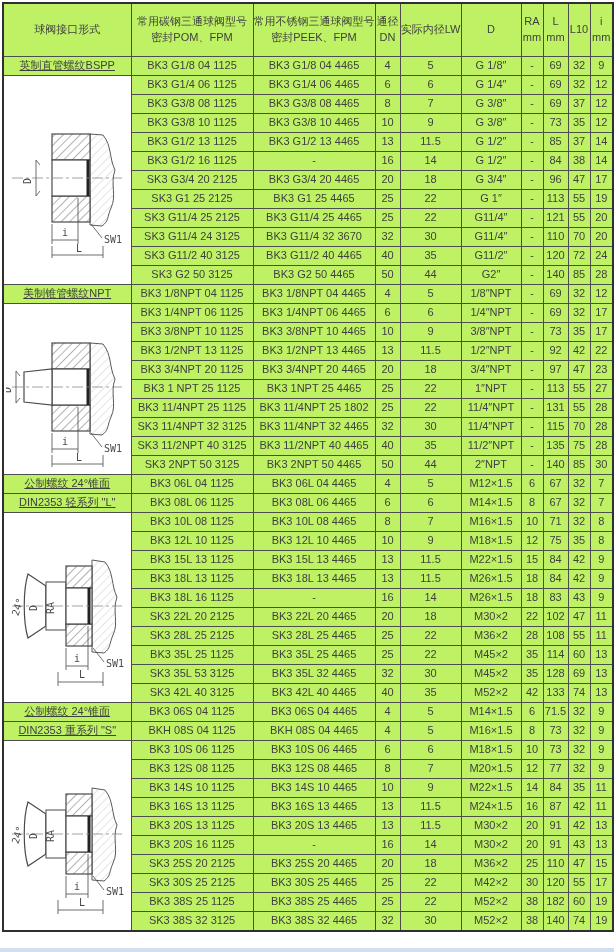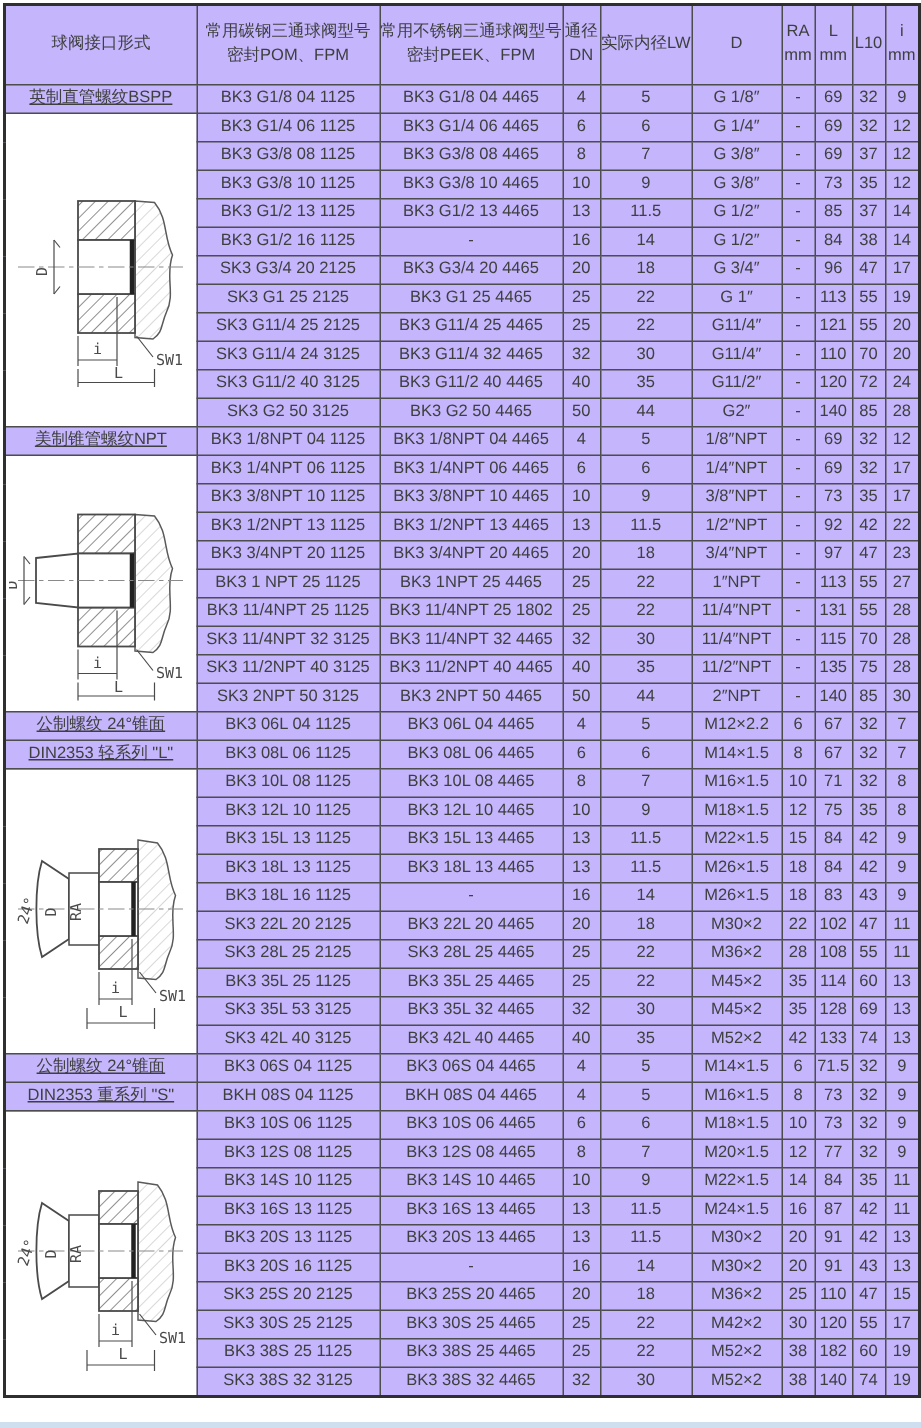--- a/index.html
+++ b/index.html
@@ -8,21 +8,21 @@
     font-family:"Liberation Sans","DejaVu Sans",sans-serif;
     color:#3f3f3f;
   }
   .page{position:absolute;top:0;left:0;width:614px;height:952px;overflow:hidden;}
   table.spec{
     border-collapse:collapse;
     table-layout:fixed;
     width:610px;
     margin:2px;
     border:2px solid #2f2f2f;
-    background:#c4b5fd;
+    background:#bef264;
   }
   .spec th,.spec td{
     border:1px solid #4d4d4d;
     font-size:11px;
     font-weight:normal;
     color:#3f3f3f;
     text-align:center;
     vertical-align:middle;
     padding:0;
     line-height:1.25;
@@ -224,21 +224,21 @@
           <td>25</td>
           <td>22</td>
           <td>G11/4″</td>
           <td>-</td>
           <td>121</td>
           <td>55</td>
           <td>20</td>
         </tr>
         <tr>
           <td>SK3 G11/4 24 3125</td>
-          <td>BK3 G11/4 32 4465</td>
+          <td>BK3 G11/4 32 3670</td>
           <td>32</td>
           <td>30</td>
           <td>G11/4″</td>
           <td>-</td>
           <td>110</td>
           <td>70</td>
           <td>20</td>
         </tr>
         <tr>
           <td>SK3 G11/2 40 3125</td>
@@ -403,21 +403,21 @@
           <td>140</td>
           <td>85</td>
           <td>30</td>
         </tr>
         <tr>
           <td class="label-cell">公制螺纹 24°锥面</td>
           <td>BK3 06L 04 1125</td>
           <td>BK3 06L 04 4465</td>
           <td>4</td>
           <td>5</td>
-          <td>M12×2.2</td>
+          <td>M12×1.5</td>
           <td>6</td>
           <td>67</td>
           <td>32</td>
           <td>7</td>
         </tr>
         <tr>
           <td class="label-cell">DIN2353 轻系列 "L"</td>
           <td>BK3 08L 06 1125</td>
           <td>BK3 08L 06 4465</td>
           <td>6</td>

